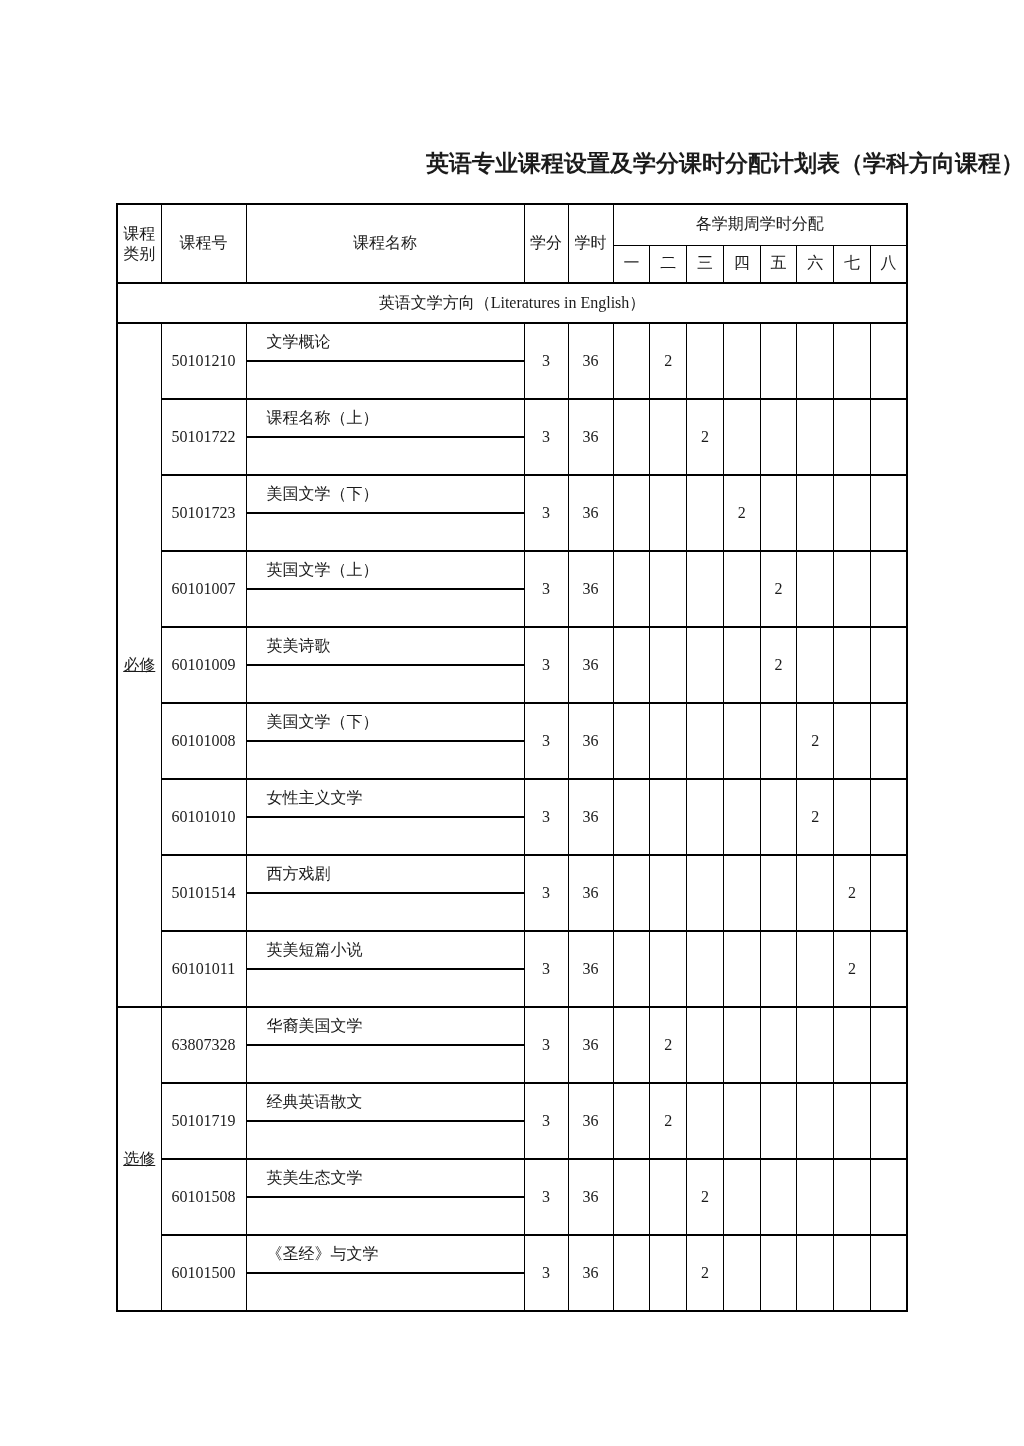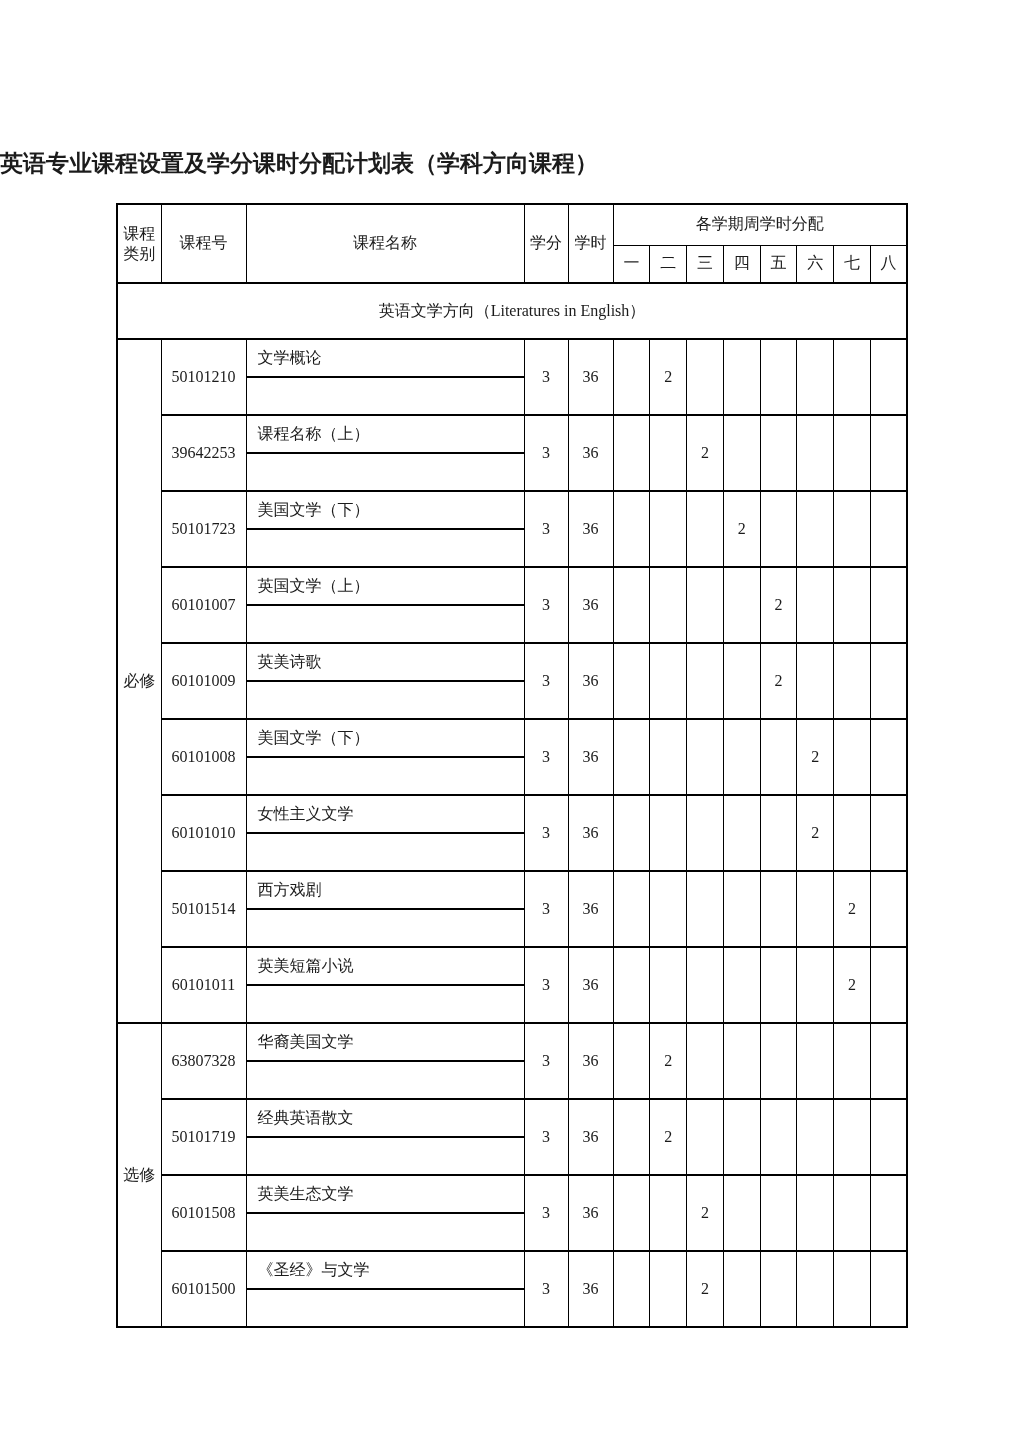--- a/index.html
+++ b/index.html
@@ -12,21 +12,21 @@
     background: #ffffff;
     position: relative;
     font-family: "Liberation Serif", "DejaVu Serif", serif;
     color: #1b1b1b;
   }
   .page-title {
     position: absolute;
     top: 148px;
     left: 0;
     width: 100%;
-    text-align: left;
+    text-align: right;
     font-family: "DejaVu Sans", "Liberation Sans", sans-serif;
     font-weight: bold;
     font-size: 23px;
     white-space: nowrap;
   }
   .tbl-wrap {
     position: absolute;
     left: 116px;
     top: 203px;
   }
@@ -49,45 +49,46 @@
     font-size: 16px;
   }
   tr.head-top  { height: 41px; }
   tr.head-sub  { height: 38px; }
   .cat-label {
     display: inline-block;
     width: 36px;
     line-height: 1.25;
     word-break: break-all;
   }
-  tr.section-row { height: 56px; }
+  tr.section-row { height: 40px; }
   tr.section-row td {
     border-top: 2px solid #000;
     border-bottom: 2px solid #000;
     font-size: 16px;
   }
   .section-cn { font-family: "DejaVu Sans", "Liberation Sans", sans-serif; }
   .section-en { font-family: "Liberation Serif", "DejaVu Serif", serif; }
   tbody.courses tr { height: 38px; }
   tbody.courses td { font-size: 16px; }
   tr.course-top td { border-top: 2px solid #000; }
   td.name-cn, td.name-en {
     text-align: left;
-    padding-left: 11px;
+    padding-left: 20px;
   }
   td.name-cn {
     border-bottom: 2px solid #000;
     font-family: "DejaVu Sans", "Liberation Sans", sans-serif;
   }
   td.name-en {
     font-family: "Liberation Serif", "DejaVu Serif", serif;
   }
   td.group-cell {
     font-family: "DejaVu Sans", "Liberation Sans", sans-serif;
     font-size: 17px;
+    text-decoration: underline;
   }
   td.no-cell { font-size: 16px; }
 </style>
 </head>
 <body>
 
 <div class="page-title">英语专业课程设置及学分课时分配计划表（学科方向课程）</div>
 
 <div class="tbl-wrap">
   <table class="course-table">
@@ -148,21 +149,21 @@
           <td class="sem-cell" rowspan="2"></td>
           <td class="sem-cell" rowspan="2"></td>
           <td class="sem-cell" rowspan="2"></td>
           <td class="sem-cell" rowspan="2"></td>
           <td class="sem-cell" rowspan="2"></td>
         </tr>
         <tr>
     <td class="name-en"></td>
   </tr>
         <tr class="course-top">
-    <td class="no-cell" rowspan="2">39642253</td>
+    <td class="no-cell" rowspan="2">50101722</td>
     <td class="name-cn">课程名称（上）</td>
     <td class="num-cell" rowspan="2">3</td>
     <td class="num-cell" rowspan="2">36</td>
   <td class="sem-cell" rowspan="2"></td>
           <td class="sem-cell" rowspan="2"></td>
           <td class="sem-cell" rowspan="2">2</td>
           <td class="sem-cell" rowspan="2"></td>
           <td class="sem-cell" rowspan="2"></td>
           <td class="sem-cell" rowspan="2"></td>
           <td class="sem-cell" rowspan="2"></td>

